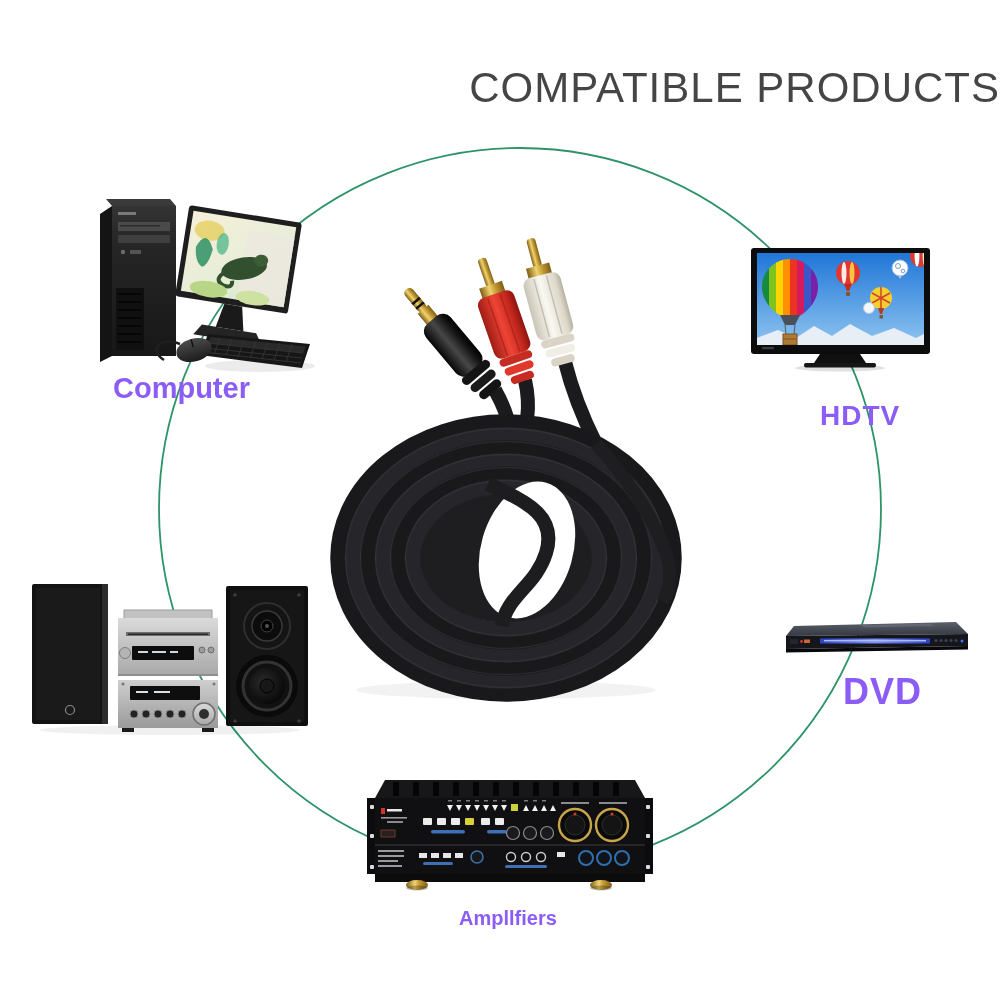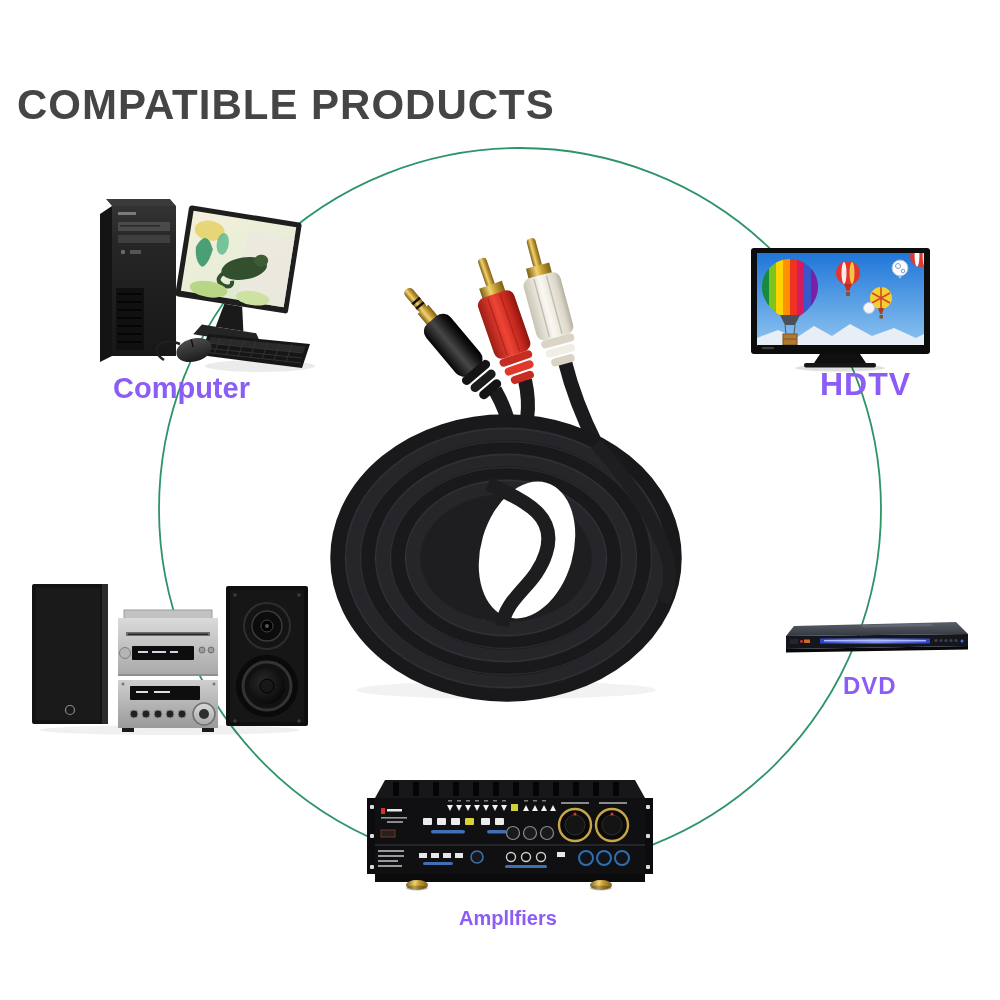--- a/index.html
+++ b/index.html
@@ -2,29 +2,29 @@
 <html><head>
 <meta charset="utf-8">
 <style>
   html,body{margin:0;padding:0;background:#ffffff;}
   .stage{
     position:relative;width:1000px;height:1000px;background:#ffffff;overflow:hidden;
     font-family:"Liberation Sans", sans-serif;
   }
   .abs{position:absolute;}
   #title{
-    left:0;right:0;top:64px;text-align:left;
-    font-size:42px;font-weight:700;letter-spacing:1px;color:#454545;margin:17px;
+    left:0;right:0;top:64px;text-align:right;
+    font-size:42px;font-weight:400;letter-spacing:1px;color:#454545;margin:0;
   }
   .label{
     position:absolute;color:#8b5cf6;font-weight:700;line-height:1;white-space:nowrap;
   }
   #label-computer{left:113px;top:374px;font-size:29px;}
-  #label-hdtv{left:820px;top:368px;font-size:32px;letter-spacing:1px;}
-  #label-dvd{left:843px;top:674px;font-size:24px;letter-spacing:1px;}
+  #label-hdtv{left:820px;top:402px;font-size:28px;letter-spacing:1px;}
+  #label-dvd{left:843px;top:674px;font-size:36px;letter-spacing:1px;}
   #label-amplifiers{left:459px;top:908px;font-size:20px;}
   svg{display:block;}
 </style>
 </head>
 <body>
 
 <div class="stage">
 
   <svg class="abs" style="left:0;top:0" width="1000" height="1000">
     <circle cx="520" cy="509" r="361" fill="none" stroke="#2e9468" stroke-width="1.8"></circle>

